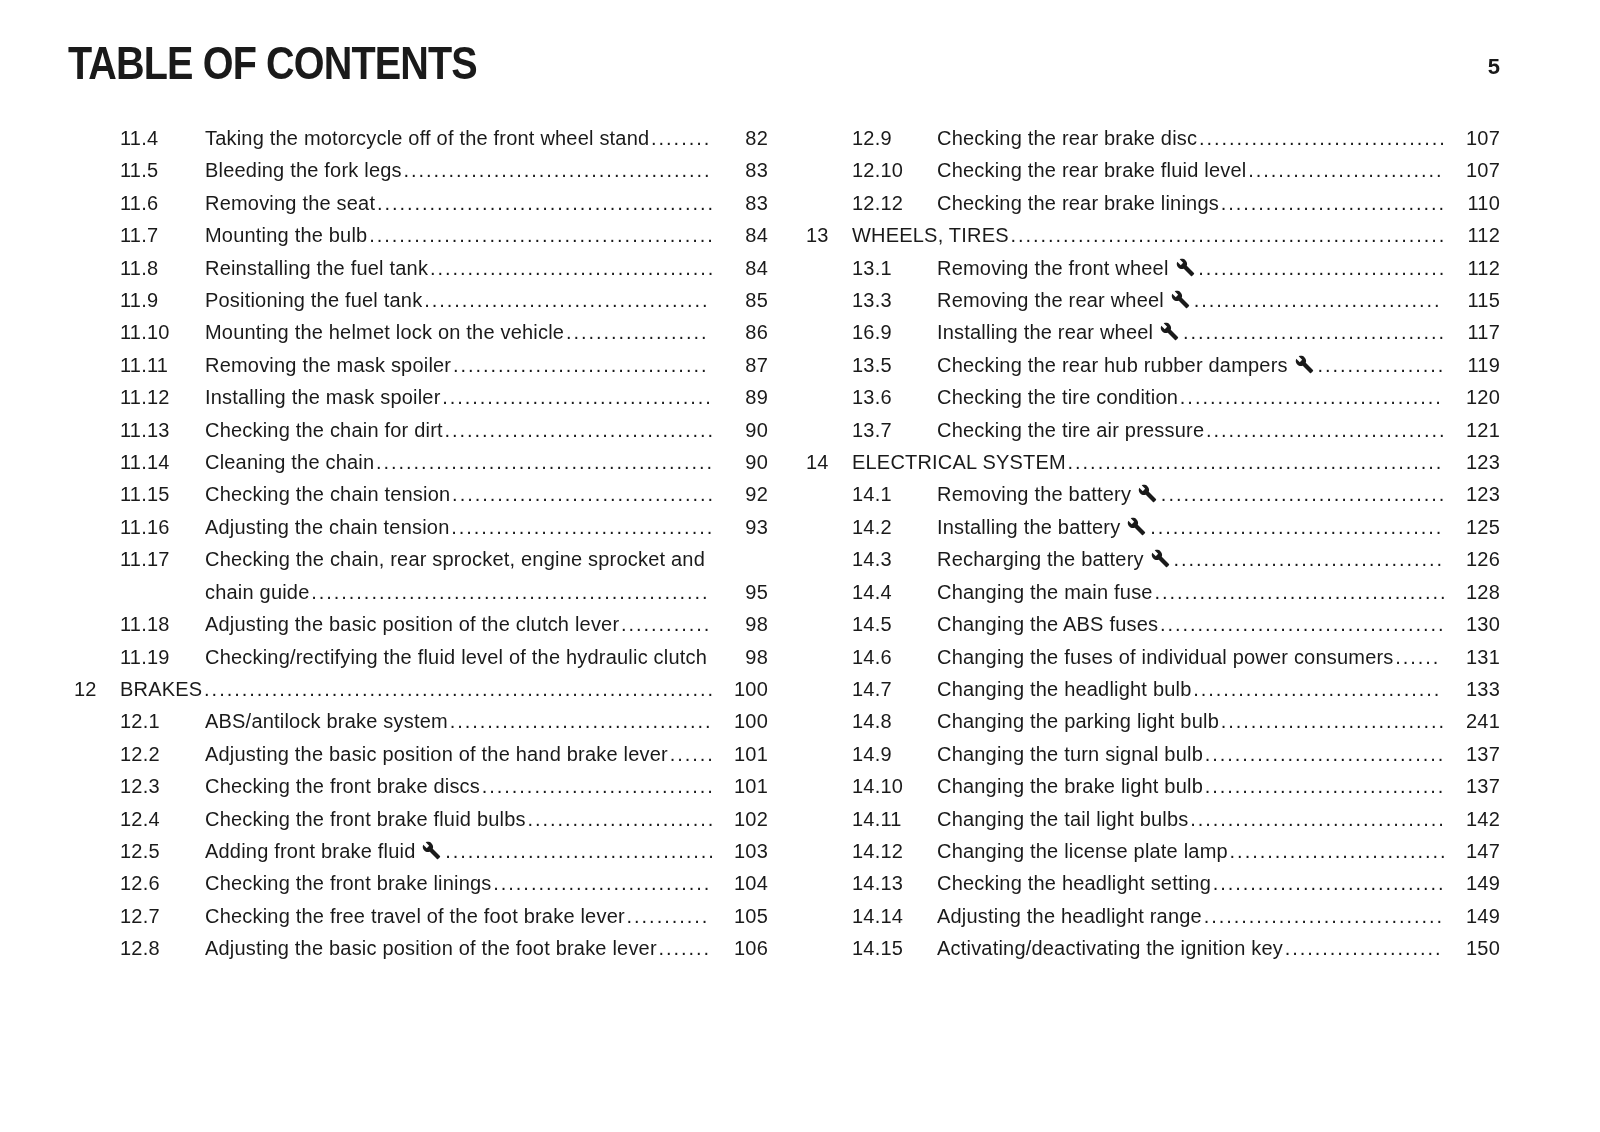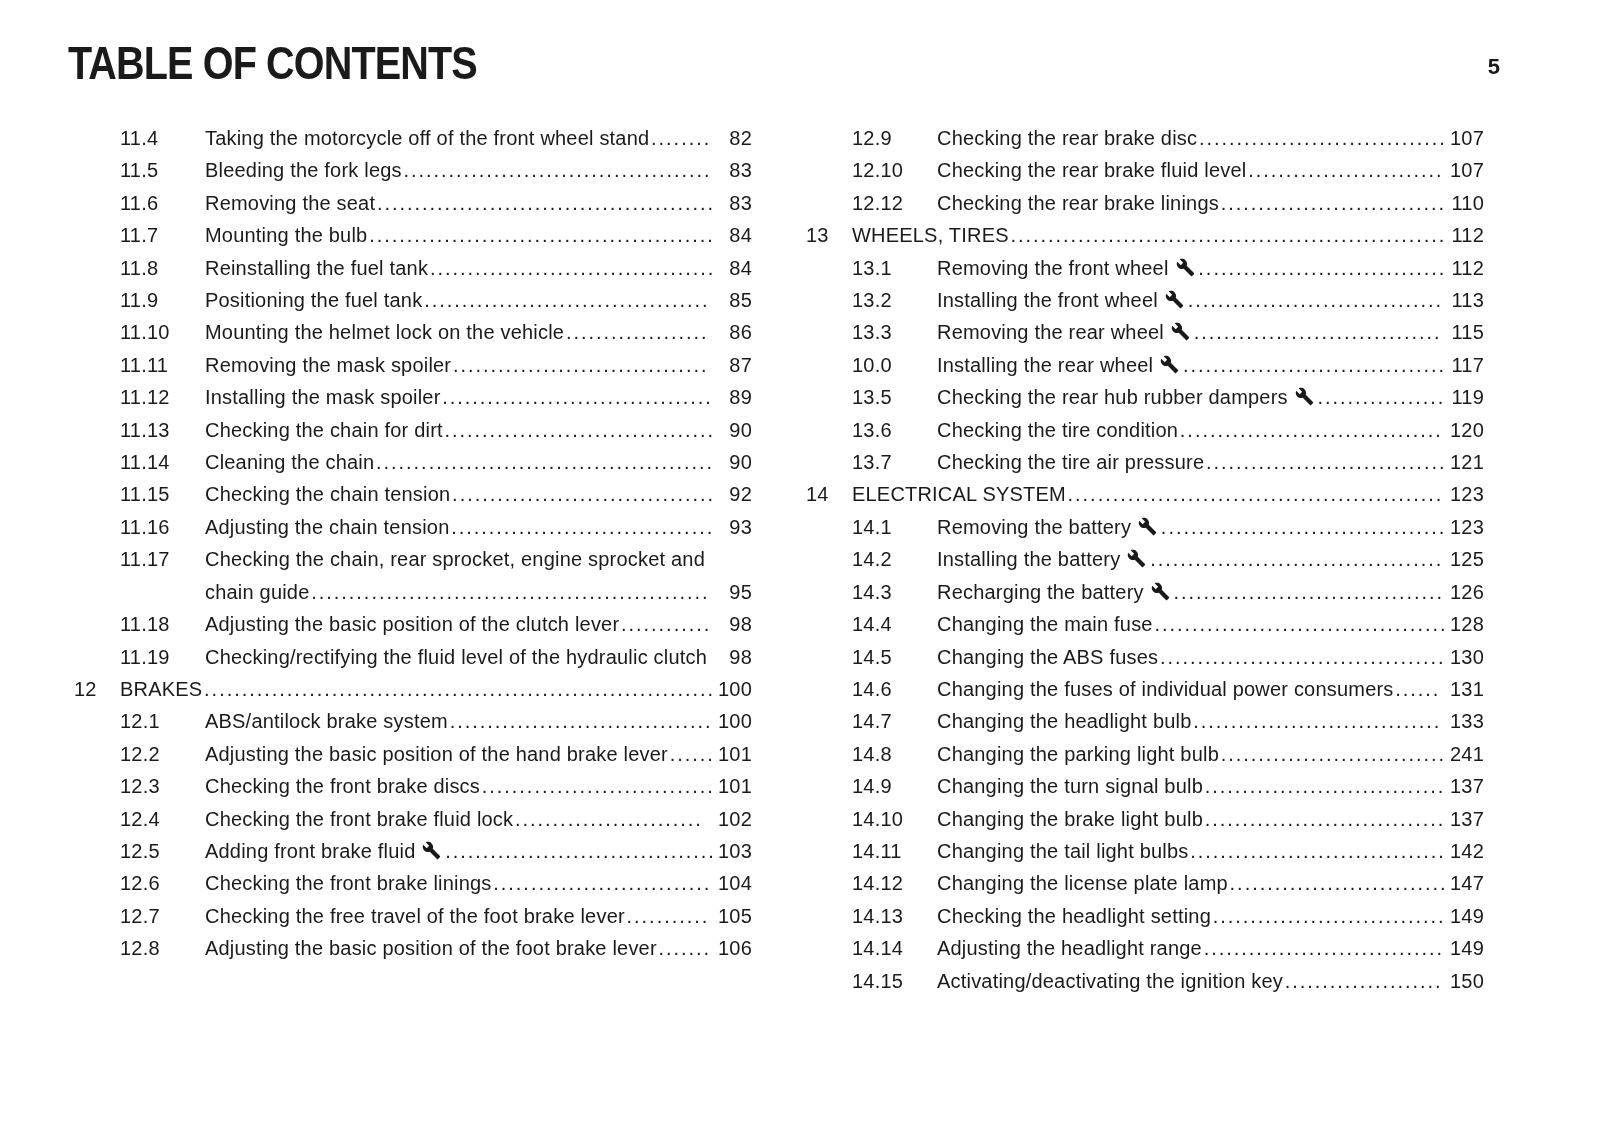--- a/index.html
+++ b/index.html
@@ -35,21 +35,21 @@
     position: relative;
     padding-left: 137px;
     padding-right: 48px;
     font-size: 20px;
     line-height: 32.4px;
     letter-spacing: 0.2px;
   }
   .entry .num { position: absolute; left: 52px; top: 0; }
   .entry.section { padding-left: 52px; }
   .entry.section .num { left: 6px; }
-  .entry .page { position: absolute; right: 16px; bottom: 0; }
+  .entry .page { position: absolute; right: 0; bottom: 0; }
   .leader { word-spacing: -4px; }
   .wrench svg { vertical-align: -2px; margin: 0 2px 0 7px; }
 </style>
 </head>
 <body style="background: rgb(255, 255, 255);">
 
 <div class="sheet">
   <header>
     <h1>TABLE OF CONTENTS</h1>
     <div class="pageno">5</div>
@@ -70,43 +70,40 @@
         <div class="entry"><span class="num">11.14</span><span class="title">Cleaning the chain</span><span class="leader"> . . . . . . . . . . . . . . . . . . . . . . . . . . . . . . . . . . . . . . . . . . . . .</span><span class="page">90</span></div>
         <div class="entry"><span class="num">11.15</span><span class="title">Checking the chain tension</span><span class="leader"> . . . . . . . . . . . . . . . . . . . . . . . . . . . . . . . . . . .</span><span class="page">92</span></div>
         <div class="entry"><span class="num">11.16</span><span class="title">Adjusting the chain tension</span><span class="leader"> . . . . . . . . . . . . . . . . . . . . . . . . . . . . . . . . . . .</span><span class="page">93</span></div>
         <div class="entry"><span class="num">11.17</span><span class="title">Checking the chain, rear sprocket, engine sprocket and chain guide</span><span class="leader"> . . . . . . . . . . . . . . . . . . . . . . . . . . . . . . . . . . . . . . . . . . . . . . . . . . . . .</span><span class="page">95</span></div>
         <div class="entry"><span class="num">11.18</span><span class="title">Adjusting the basic position of the clutch lever</span><span class="leader"> . . . . . . . . . . . .</span><span class="page">98</span></div>
         <div class="entry"><span class="num">11.19</span><span class="title">Checking/rectifying the fluid level of the hydraulic clutch</span><span class="leader"></span><span class="page">98</span></div>
         <div class="entry section"><span class="num">12</span><span class="title">BRAKES</span><span class="leader"> . . . . . . . . . . . . . . . . . . . . . . . . . . . . . . . . . . . . . . . . . . . . . . . . . . . . . . . . . . . . . . . . . . . .</span><span class="page">100</span></div>
         <div class="entry"><span class="num">12.1</span><span class="title">ABS/antilock brake system</span><span class="leader"> . . . . . . . . . . . . . . . . . . . . . . . . . . . . . . . . . . .</span><span class="page">100</span></div>
         <div class="entry"><span class="num">12.2</span><span class="title">Adjusting the basic position of the hand brake lever</span><span class="leader"> . . . . . .</span><span class="page">101</span></div>
         <div class="entry"><span class="num">12.3</span><span class="title">Checking the front brake discs</span><span class="leader"> . . . . . . . . . . . . . . . . . . . . . . . . . . . . . . .</span><span class="page">101</span></div>
-        <div class="entry"><span class="num">12.4</span><span class="title">Checking the front brake fluid lock</span><span class="leader"> . . . . . . . . . . . . . . . . . . . . . . . . .</span><span class="page">102</span></div>
+        <div class="entry"><span class="num">12.4</span><span class="title">Checking the front brake fluid bulbs</span><span class="leader"> . . . . . . . . . . . . . . . . . . . . . . . . .</span><span class="page">102</span></div>
         <div class="entry"><span class="num">12.5</span><span class="title">Adding front brake fluid</span><span class="wrench"><svg viewBox="0 0 24 24" width="19" height="19" aria-hidden="true">
               <path fill="currentColor" d="M22.7 19l-9.1-9.1c.9-2.3.4-5-1.5-6.9-2-2-5-2.4-7.4-1.3L9 6 6 9 1.6 4.7C.4 7.1.9 10.1 2.9 12.1c1.9 1.9 4.6 2.4 6.9 1.5l9.1 9.1c.4.4 1 .4 1.4 0l2.3-2.3c.5-.4.5-1.1.1-1.4z"></path>
             </svg></span><span class="leader"> . . . . . . . . . . . . . . . . . . . . . . . . . . . . . . . . . . . .</span><span class="page">103</span></div>
         <div class="entry"><span class="num">12.6</span><span class="title">Checking the front brake linings</span><span class="leader"> . . . . . . . . . . . . . . . . . . . . . . . . . . . . .</span><span class="page">104</span></div>
         <div class="entry"><span class="num">12.7</span><span class="title">Checking the free travel of the foot brake lever</span><span class="leader"> . . . . . . . . . . .</span><span class="page">105</span></div>
         <div class="entry"><span class="num">12.8</span><span class="title">Adjusting the basic position of the foot brake lever</span><span class="leader"> . . . . . . .</span><span class="page">106</span></div>
       </div>
     <div class="col">
         <div class="entry"><span class="num">12.9</span><span class="title">Checking the rear brake disc</span><span class="leader"> . . . . . . . . . . . . . . . . . . . . . . . . . . . . . . . . .</span><span class="page">107</span></div>
         <div class="entry"><span class="num">12.10</span><span class="title">Checking the rear brake fluid level</span><span class="leader"> . . . . . . . . . . . . . . . . . . . . . . . . . .</span><span class="page">107</span></div>
         <div class="entry"><span class="num">12.12</span><span class="title">Checking the rear brake linings</span><span class="leader"> . . . . . . . . . . . . . . . . . . . . . . . . . . . . . .</span><span class="page">110</span></div>
         <div class="entry section"><span class="num">13</span><span class="title">WHEELS, TIRES</span><span class="leader"> . . . . . . . . . . . . . . . . . . . . . . . . . . . . . . . . . . . . . . . . . . . . . . . . . . . . . . . . . .</span><span class="page">112</span></div>
         <div class="entry"><span class="num">13.1</span><span class="title">Removing the front wheel</span><span class="wrench"><svg viewBox="0 0 24 24" width="19" height="19" aria-hidden="true">
               <path fill="currentColor" d="M22.7 19l-9.1-9.1c.9-2.3.4-5-1.5-6.9-2-2-5-2.4-7.4-1.3L9 6 6 9 1.6 4.7C.4 7.1.9 10.1 2.9 12.1c1.9 1.9 4.6 2.4 6.9 1.5l9.1 9.1c.4.4 1 .4 1.4 0l2.3-2.3c.5-.4.5-1.1.1-1.4z"></path>
             </svg></span><span class="leader"> . . . . . . . . . . . . . . . . . . . . . . . . . . . . . . . . .</span><span class="page">112</span></div>
-        <div class="entry"><span class="num">13.2</span><span class="title">Installing the front wheel</span><span class="wrench"><svg viewBox="0 0 24 24" width="19" height="19" aria-hidden="true">
-              <path fill="currentColor" d="M22.7 19l-9.1-9.1c.9-2.3.4-5-1.5-6.9-2-2-5-2.4-7.4-1.3L9 6 6 9 1.6 4.7C.4 7.1.9 10.1 2.9 12.1c1.9 1.9 4.6 2.4 6.9 1.5l9.1 9.1c.4.4 1 .4 1.4 0l2.3-2.3c.5-.4.5-1.1.1-1.4z"></path>
-            </svg></span><span class="leader"> . . . . . . . . . . . . . . . . . . . . . . . . . . . . . . . . . .</span><span class="page">113</span></div>
         <div class="entry"><span class="num">13.3</span><span class="title">Removing the rear wheel</span><span class="wrench"><svg viewBox="0 0 24 24" width="19" height="19" aria-hidden="true">
               <path fill="currentColor" d="M22.7 19l-9.1-9.1c.9-2.3.4-5-1.5-6.9-2-2-5-2.4-7.4-1.3L9 6 6 9 1.6 4.7C.4 7.1.9 10.1 2.9 12.1c1.9 1.9 4.6 2.4 6.9 1.5l9.1 9.1c.4.4 1 .4 1.4 0l2.3-2.3c.5-.4.5-1.1.1-1.4z"></path>
             </svg></span><span class="leader"> . . . . . . . . . . . . . . . . . . . . . . . . . . . . . . . . .</span><span class="page">115</span></div>
-        <div class="entry"><span class="num">10.0</span><span class="title">Installing the rear wheel</span><span class="wrench"><svg viewBox="0 0 24 24" width="19" height="19" aria-hidden="true">
+        <div class="entry"><span class="num">16.9</span><span class="title">Installing the rear wheel</span><span class="wrench"><svg viewBox="0 0 24 24" width="19" height="19" aria-hidden="true">
               <path fill="currentColor" d="M22.7 19l-9.1-9.1c.9-2.3.4-5-1.5-6.9-2-2-5-2.4-7.4-1.3L9 6 6 9 1.6 4.7C.4 7.1.9 10.1 2.9 12.1c1.9 1.9 4.6 2.4 6.9 1.5l9.1 9.1c.4.4 1 .4 1.4 0l2.3-2.3c.5-.4.5-1.1.1-1.4z"></path>
             </svg></span><span class="leader"> . . . . . . . . . . . . . . . . . . . . . . . . . . . . . . . . . . .</span><span class="page">117</span></div>
         <div class="entry"><span class="num">13.5</span><span class="title">Checking the rear hub rubber dampers</span><span class="wrench"><svg viewBox="0 0 24 24" width="19" height="19" aria-hidden="true">
               <path fill="currentColor" d="M22.7 19l-9.1-9.1c.9-2.3.4-5-1.5-6.9-2-2-5-2.4-7.4-1.3L9 6 6 9 1.6 4.7C.4 7.1.9 10.1 2.9 12.1c1.9 1.9 4.6 2.4 6.9 1.5l9.1 9.1c.4.4 1 .4 1.4 0l2.3-2.3c.5-.4.5-1.1.1-1.4z"></path>
             </svg></span><span class="leader"> . . . . . . . . . . . . . . . . .</span><span class="page">119</span></div>
         <div class="entry"><span class="num">13.6</span><span class="title">Checking the tire condition</span><span class="leader"> . . . . . . . . . . . . . . . . . . . . . . . . . . . . . . . . . . .</span><span class="page">120</span></div>
         <div class="entry"><span class="num">13.7</span><span class="title">Checking the tire air pressure</span><span class="leader"> . . . . . . . . . . . . . . . . . . . . . . . . . . . . . . . .</span><span class="page">121</span></div>
         <div class="entry section"><span class="num">14</span><span class="title">ELECTRICAL SYSTEM</span><span class="leader"> . . . . . . . . . . . . . . . . . . . . . . . . . . . . . . . . . . . . . . . . . . . . . . . . . .</span><span class="page">123</span></div>
         <div class="entry"><span class="num">14.1</span><span class="title">Removing the battery</span><span class="wrench"><svg viewBox="0 0 24 24" width="19" height="19" aria-hidden="true">
               <path fill="currentColor" d="M22.7 19l-9.1-9.1c.9-2.3.4-5-1.5-6.9-2-2-5-2.4-7.4-1.3L9 6 6 9 1.6 4.7C.4 7.1.9 10.1 2.9 12.1c1.9 1.9 4.6 2.4 6.9 1.5l9.1 9.1c.4.4 1 .4 1.4 0l2.3-2.3c.5-.4.5-1.1.1-1.4z"></path>

